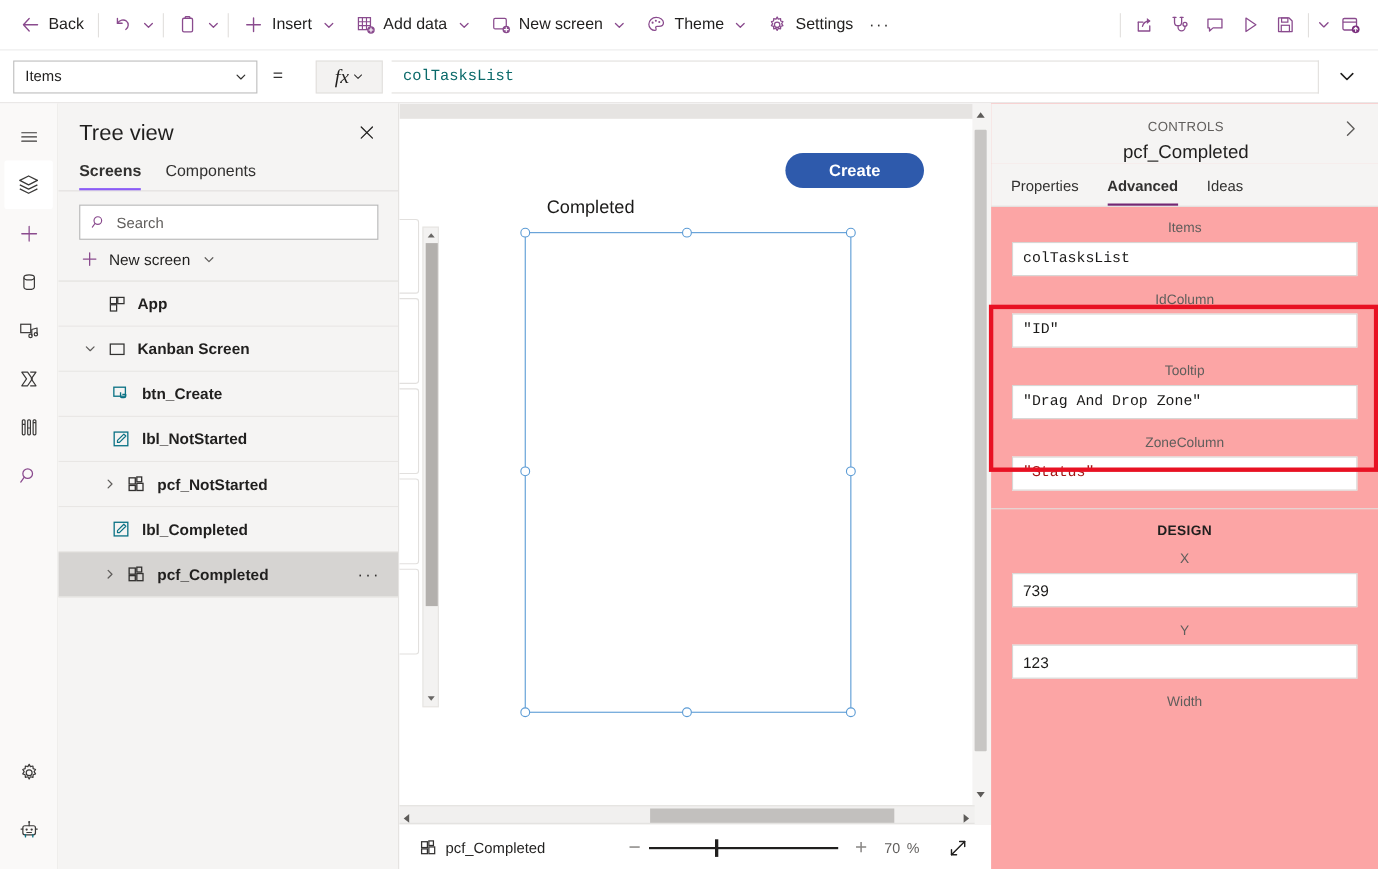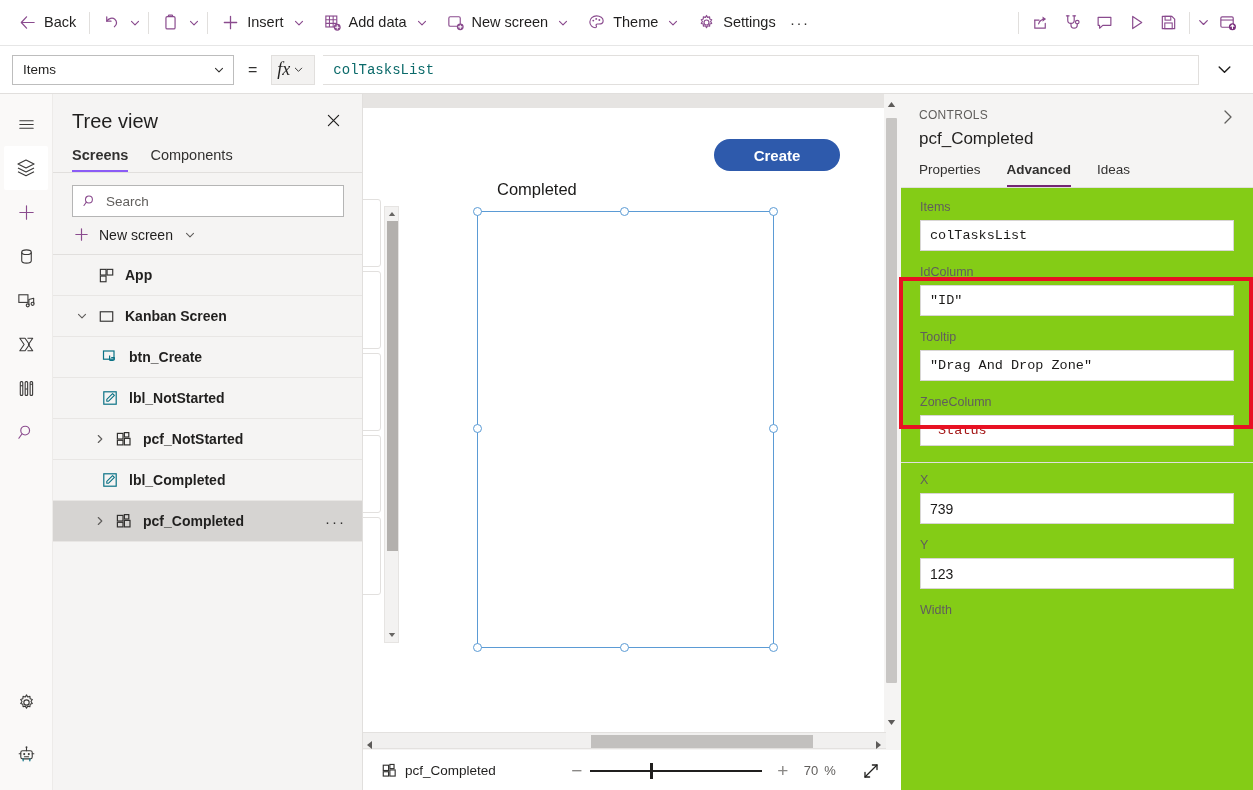--- a/index.html
+++ b/index.html
@@ -39,21 +39,21 @@
   }
   .propsel {
     width: 222px; height: 30px; border: 1px solid #bdbdbd; background: #fff;
     display: flex; align-items: center; justify-content: space-between;
     padding: 0 8px 0 10px; font-size: 13.5px; cursor: pointer;
   }
   .eqsign { font-size: 16px; color: #323130; padding: 0 6px; }
   .fxbtn {
     height: 30px; min-width: 44px; background: #f3f2f1; border: 1px solid #e1dfdd;
     display: flex; align-items: center; justify-content: flex-start; gap: 3px;
-    cursor: pointer; padding: 0 5px;
+    cursor: pointer; padding: 0 16px; margin-left: 16px;
   }
   .fxbtn .fxg { font-family: "Liberation Serif", serif; font-style: italic; font-size: 18px; }
   .fxinput {
     flex: 1; height: 30px; border: 1px solid #e1dfdd; border-left: none; background: #fff;
     display: flex; align-items: center; padding: 0 10px;
     font-family: "Liberation Mono", monospace; font-size: 14px; color: #0b6a6a;
   }
   .fxchev { width: 34px; height: 34px; display: flex; align-items: center; justify-content: center; cursor: pointer; }
 
   
@@ -170,21 +170,21 @@
   .rightScrollTrack {
     position: absolute; left: 884px; top: 94px; width: 15px; height: 638px; background: #f5f4f3;
   }
   .rsThumb { position: absolute; left: 2px; top: 24px; width: 11px; height: 565px; background: #c8c6c4; border-radius: 1px; }
   .rsUp { position: absolute; left: 1px; top: 3px; width: 13px; height: 14px; display: flex; align-items: center; justify-content: center; }
   .rsDn { position: absolute; left: 1px; bottom: 3px; width: 13px; height: 14px; display: flex; align-items: center; justify-content: center; }
 
   
   .rightpanel {
     position: absolute; left: 901px; top: 94px; width: 352px; height: 696px;
-    background: #84cc16; overflow: hidden;
+    background: #fca5a5; overflow: hidden; text-align: center;
   }
   .rp-head { background: #f5f4f3; padding: 14px 16px 0 18px; position: relative; }
   .rp-kicker { font-size: 12px; color: #605e5c; letter-spacing: 0.3px; }
   .rp-name { font-size: 17px; color: #201f1e; margin-top: 7px; }
   .rp-collapse { position: absolute; right: 14px; top: 12px; cursor: pointer; padding: 2px; }
   .rp-tabs { display: flex; gap: 26px; padding: 13px 18px 0 18px; background: #f5f4f3; border-bottom: 1px solid #e1dfdd; }
   .rp-tab { font-size: 13.5px; color: #323130; padding-bottom: 8px; cursor: pointer; }
   .rp-tab.sel { font-weight: 700; border-bottom: 2px solid #742774; }
   .rp-body { padding: 0 0 0 0; }
   .field { padding: 10px 19px 0 19px; }
@@ -791,20 +791,21 @@
 
       <div class="field" style="padding-top:14px;">
         <div class="flabel">ZoneColumn</div>
         <div class="finput str">
           <span>"Status"</span>
         </div>
       </div>
 
 
       <div class="sectiondiv"></div>
+      <div class="secthead">DESIGN</div>
 
       <div class="field" style="padding-top:10px;">
         <div class="flabel">X</div>
         <div class="finput plain">
           <span>739</span>
         </div>
       </div>
 
       <div class="field" style="padding-top:14px;">
         <div class="flabel">Y</div>

